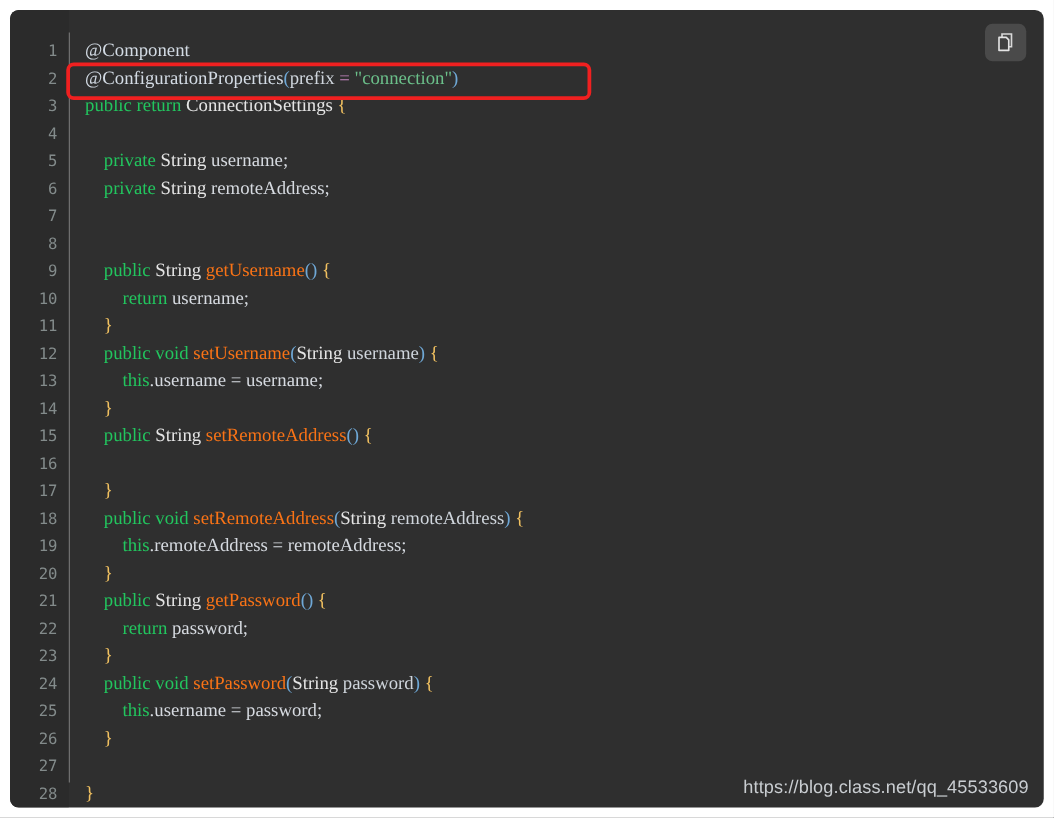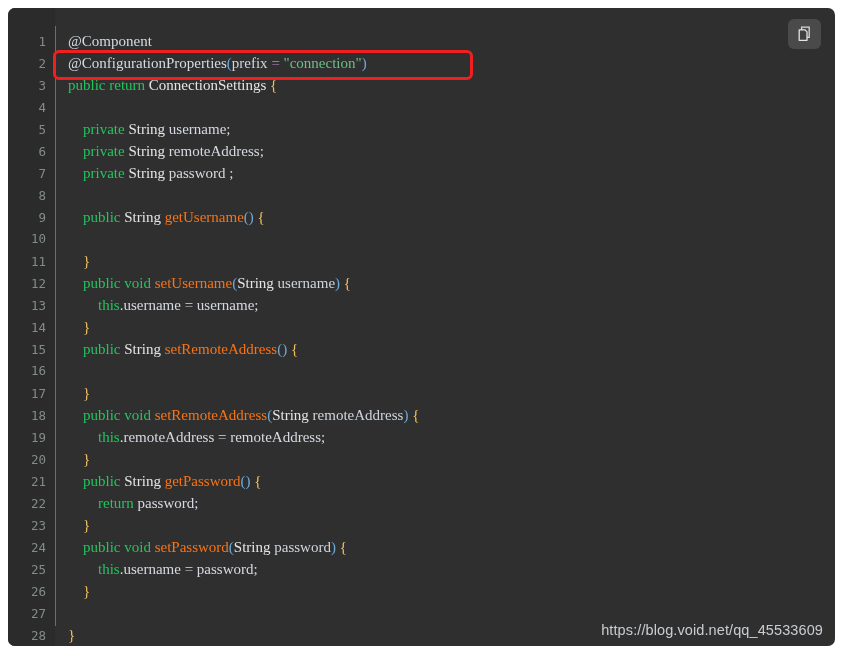--- a/index.html
+++ b/index.html
@@ -152,24 +152,24 @@
     <div class="gutter-bg"></div>
     <div class="gutter-rule"></div>
 
     <div class="code-rows" id="code-rows">
         <div class="row"><span class="lineno">1</span><span class="codetext"><span class="tk-ann">@Component</span></span></div>
         <div class="row"><span class="lineno">2</span><span class="codetext"><span class="tk-ann">@ConfigurationProperties</span><span class="tk-paren">(</span><span class="tk-param">prefix</span><span class="tk-plain"> </span><span class="tk-op">=</span><span class="tk-plain"> </span><span class="tk-str">"connection"</span><span class="tk-paren">)</span></span></div>
         <div class="row"><span class="lineno">3</span><span class="codetext"><span class="tk-kw">public</span><span class="tk-plain"> </span><span class="tk-kw">return</span><span class="tk-plain"> </span><span class="tk-type">ConnectionSettings</span><span class="tk-plain"> </span><span class="tk-brace">{</span></span></div>
         <div class="row"><span class="lineno">4</span><span class="codetext">&nbsp;</span></div>
         <div class="row"><span class="lineno">5</span><span class="codetext"><span class="tk-plain">    </span><span class="tk-kw">private</span><span class="tk-plain"> </span><span class="tk-type">String</span><span class="tk-plain"> username;</span></span></div>
         <div class="row"><span class="lineno">6</span><span class="codetext"><span class="tk-plain">    </span><span class="tk-kw">private</span><span class="tk-plain"> </span><span class="tk-type">String</span><span class="tk-plain"> remoteAddress;</span></span></div>
-        <div class="row"><span class="lineno">7</span><span class="codetext"><span class="tk-plain">    </span><span class="tk-kw">private</span><span class="tk-plain"> </span><span class="tk-type">String</span><span class="tk-plain"> password ;</span></span></div>
+        <div class="row"><span class="lineno">7</span></div>
         <div class="row"><span class="lineno">8</span><span class="codetext">&nbsp;</span></div>
         <div class="row"><span class="lineno">9</span><span class="codetext"><span class="tk-plain">    </span><span class="tk-kw">public</span><span class="tk-plain"> </span><span class="tk-type">String</span><span class="tk-plain"> </span><span class="tk-fn">getUsername</span><span class="tk-paren">()</span><span class="tk-plain"> </span><span class="tk-brace">{</span></span></div>
-        <div class="row"><span class="lineno">10</span></div>
+        <div class="row"><span class="lineno">10</span><span class="codetext"><span class="tk-plain">        </span><span class="tk-kw">return</span><span class="tk-plain"> username;</span></span></div>
         <div class="row"><span class="lineno">11</span><span class="codetext"><span class="tk-plain">    </span><span class="tk-brace">}</span></span></div>
         <div class="row"><span class="lineno">12</span><span class="codetext"><span class="tk-plain">    </span><span class="tk-kw">public</span><span class="tk-plain"> </span><span class="tk-kw">void</span><span class="tk-plain"> </span><span class="tk-fn">setUsername</span><span class="tk-paren">(</span><span class="tk-type">String</span><span class="tk-param"> username</span><span class="tk-paren">)</span><span class="tk-plain"> </span><span class="tk-brace">{</span></span></div>
         <div class="row"><span class="lineno">13</span><span class="codetext"><span class="tk-plain">        </span><span class="tk-kw">this</span><span class="tk-plain">.username = username;</span></span></div>
         <div class="row"><span class="lineno">14</span><span class="codetext"><span class="tk-plain">    </span><span class="tk-brace">}</span></span></div>
         <div class="row"><span class="lineno">15</span><span class="codetext"><span class="tk-plain">    </span><span class="tk-kw">public</span><span class="tk-plain"> </span><span class="tk-type">String</span><span class="tk-plain"> </span><span class="tk-fn">setRemoteAddress</span><span class="tk-paren">()</span><span class="tk-plain"> </span><span class="tk-brace">{</span></span></div>
         <div class="row"><span class="lineno">16</span></div>
         <div class="row"><span class="lineno">17</span><span class="codetext"><span class="tk-plain">    </span><span class="tk-brace">}</span></span></div>
         <div class="row"><span class="lineno">18</span><span class="codetext"><span class="tk-plain">    </span><span class="tk-kw">public</span><span class="tk-plain"> </span><span class="tk-kw">void</span><span class="tk-plain"> </span><span class="tk-fn">setRemoteAddress</span><span class="tk-paren">(</span><span class="tk-type">String</span><span class="tk-param"> remoteAddress</span><span class="tk-paren">)</span><span class="tk-plain"> </span><span class="tk-brace">{</span></span></div>
         <div class="row"><span class="lineno">19</span><span class="codetext"><span class="tk-plain">        </span><span class="tk-kw">this</span><span class="tk-plain">.remoteAddress = remoteAddress;</span></span></div>
         <div class="row"><span class="lineno">20</span><span class="codetext"><span class="tk-plain">    </span><span class="tk-brace">}</span></span></div>
@@ -187,16 +187,16 @@
 
     <div class="copy-btn" title="Copy">
       <span>
         <svg width="17" height="18" viewBox="0 0 17 18" fill="none" xmlns="http://www.w3.org/2000/svg">
           <path d="M5.6 2.2 H13.2 V12.4 H5.6 Z" stroke="#d8d8d8" stroke-width="1.3" fill="none"></path>
           <path d="M3.2 4.9 H9.0 L11.0 6.9 V15.3 H3.2 Z" fill="#3f3f3f" stroke="#e4e4e4" stroke-width="1.3" stroke-linejoin="round"></path>
         </svg>
       </span>
     </div>
 
-    <div class="watermark">https://blog.void.net/qq_45533609</div>
+    <div class="watermark">https://blog.class.net/qq_45533609</div>
   </div>
 
 </div>
 
 </body></html>

